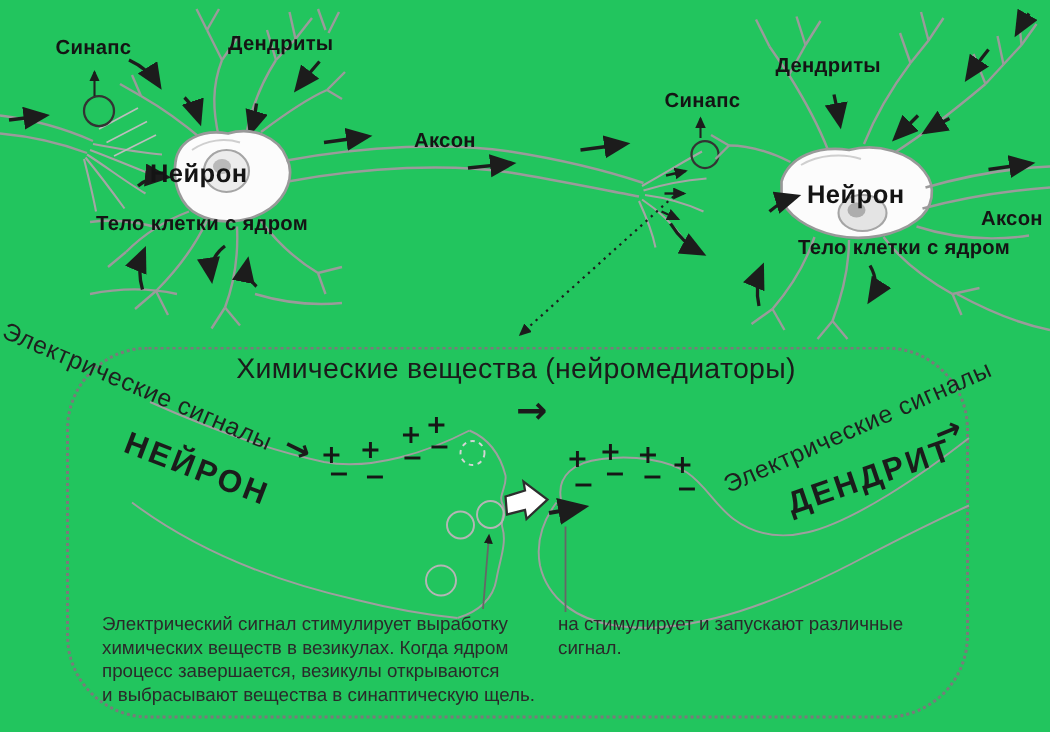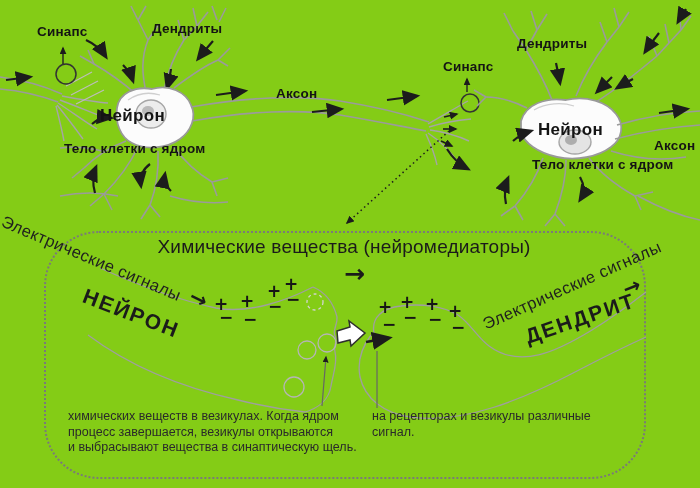--- a/index.html
+++ b/index.html
@@ -1,16 +1,16 @@
 <!DOCTYPE html>
 <html><head>
 <meta charset="utf-8">
 <style>
   html,body{margin:0;padding:0;background:#fff;}
-  .stage{position:relative;width:700px;height:488px;background:#84cc16;overflow:hidden;
+  .stage{position:relative;width:700px;height:488px;background:#22c55e;overflow:hidden;
          font-family:"Liberation Sans",sans-serif;}
   .stage svg{position:absolute;left:0;top:0;}
   .abs{position:absolute;white-space:nowrap;}
   .hand{font-weight:bold;color:#141414;font-size:13.5px;letter-spacing:0.2px;}
   .hand-big{font-weight:bold;color:#141414;font-size:17px;letter-spacing:0.3px;}
   .panel-box{position:absolute;left:44px;top:231px;width:598px;height:244px;
              border:2px dotted #7a7a7a;border-radius:55px;background:transparent;}
   .panel-title{position:absolute;left:46px;top:236px;width:596px;text-align:center;
                font-weight:normal;font-size:19px;color:#1b1b1b;letter-spacing:0.2px;}
   .sig{font-size:16.5px;color:#1f1f1f;letter-spacing:0.5px;transform-origin:left top;}
@@ -275,22 +275,23 @@
   <span class="chg" style="left:385px;top:307px">+</span>
   <span class="chg" style="left:407px;top:302px">+</span>
   <span class="chg" style="left:432px;top:304px">+</span>
   <span class="chg" style="left:455px;top:311px">+</span>
   <span class="chg" style="left:389px;top:324px">−</span>
   <span class="chg" style="left:410px;top:317px">−</span>
   <span class="chg" style="left:435px;top:319px">−</span>
   <span class="chg" style="left:458px;top:327px">−</span>
 
   <div class="note" style="left:68px;top:409px">
+    <div>Электрический сигнал стимулирует выработку</div>
     <div>химических веществ в везикулах. Когда ядром</div>
     <div>процесс завершается, везикулы открываются</div>
     <div>и выбрасывают вещества в синаптическую щель.</div>
   </div>
   <div class="note" style="left:372px;top:409px">
-    <div>на рецепторах и везикулы различные</div>
+    <div>на стимулирует и запускают различные</div>
     <div>сигнал.</div>
   </div>
 
 </div>
 
 </body></html>

